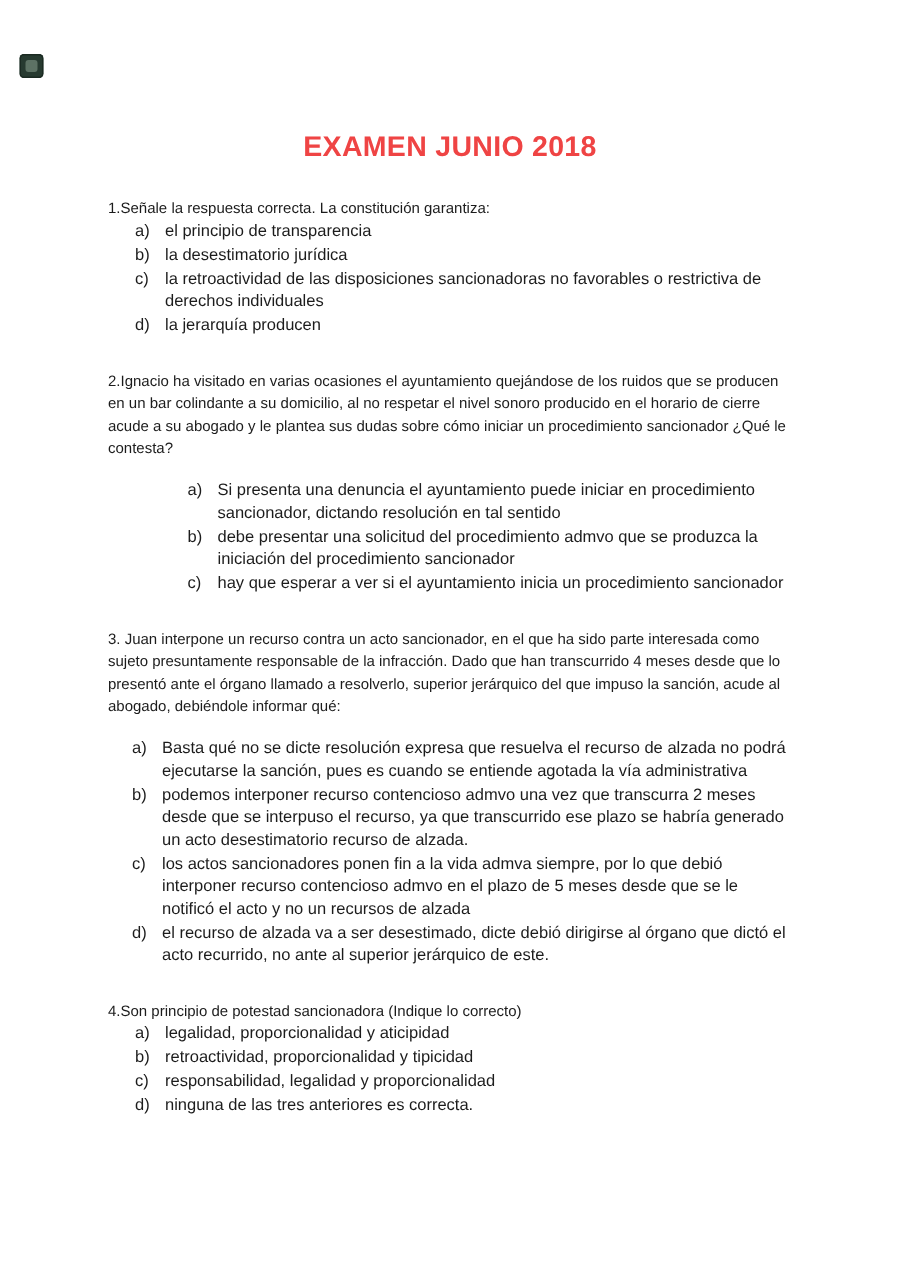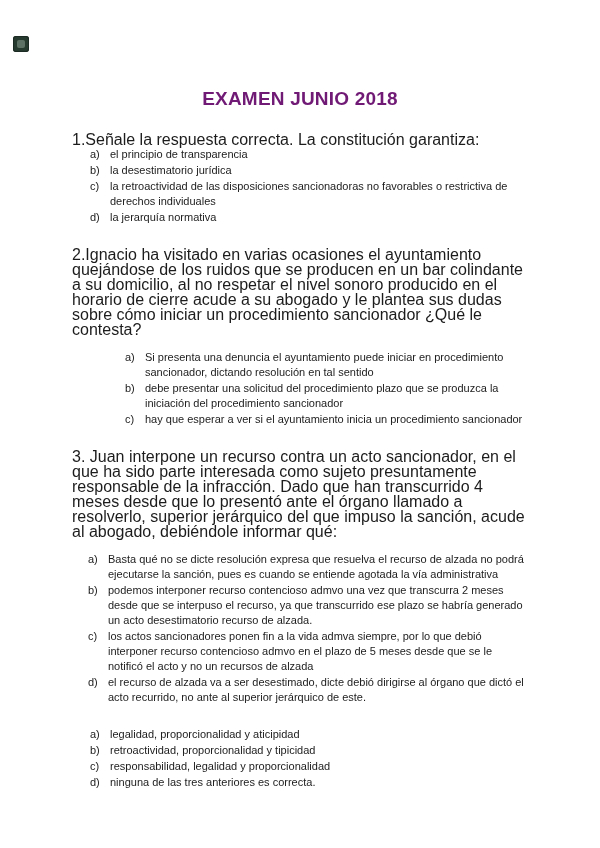--- a/index.html
+++ b/index.html
@@ -36,25 +36,25 @@
   }
   .content {
     padding: 88px 72px 0 72px;
   }
   .title {
     text-align: center;
     font-size: 19px;
     font-weight: bold;
     letter-spacing: 0.2px;
     margin-bottom: 22px;
-    color: #701a75;
+    color: #ef4444;
   }
   .question { margin-bottom: 22px; }
   .q-text {
-    font-size: 16px;
+    font-size: 10px;
     line-height: 15px;
   }
   .options { margin-top: 0; }
   .options.gap-above { margin-top: 13px; }
   .opt {
     display: flex;
     font-size: 11px;
     line-height: 15px;
     margin-bottom: 1px;
   }
@@ -91,35 +91,35 @@
         <div class="opt">
           <span class="opt-label">b)</span>
           <span class="opt-text">la desestimatorio jurídica</span>
         </div>
         <div class="opt">
           <span class="opt-label">c)</span>
           <span class="opt-text">la retroactividad de las disposiciones sancionadoras no favorables o restrictiva de derechos individuales</span>
         </div>
         <div class="opt">
           <span class="opt-label">d)</span>
-          <span class="opt-text">la jerarquía normativa</span>
+          <span class="opt-text">la jerarquía producen</span>
         </div>
       </div>
     </div>
 
     <div class="question">
       <p class="q-text">2.Ignacio ha visitado en varias ocasiones el ayuntamiento quejándose de los ruidos que se producen en un bar colindante a su domicilio, al no respetar el nivel sonoro producido en el horario de cierre acude a su abogado y le plantea sus dudas sobre cómo iniciar un procedimiento sancionador ¿Qué le contesta?</p>
       <div class="options indent-lg gap-above">
         <div class="opt">
           <span class="opt-label">a)</span>
           <span class="opt-text">Si presenta una denuncia el ayuntamiento puede iniciar en procedimiento sancionador, dictando resolución en tal sentido</span>
         </div>
         <div class="opt">
           <span class="opt-label">b)</span>
-          <span class="opt-text">debe presentar una solicitud del procedimiento plazo que se produzca la iniciación del procedimiento sancionador</span>
+          <span class="opt-text">debe presentar una solicitud del procedimiento admvo que se produzca la iniciación del procedimiento sancionador</span>
         </div>
         <div class="opt">
           <span class="opt-label">c)</span>
           <span class="opt-text">hay que esperar a ver si el ayuntamiento inicia un procedimiento sancionador</span>
         </div>
       </div>
     </div>
 
     <div class="question">
       <p class="q-text">3. Juan interpone un recurso contra un acto sancionador, en el que ha sido parte interesada como sujeto presuntamente responsable de la infracción. Dado que han transcurrido 4 meses desde que lo presentó ante el órgano llamado a resolverlo, superior jerárquico del que impuso la sanción, acude al abogado, debiéndole informar qué:</p>
@@ -137,20 +137,21 @@
           <span class="opt-text">los actos sancionadores ponen fin a la vida admva siempre, por lo que debió interponer recurso contencioso admvo en el plazo de 5 meses desde que se le notificó el acto y no un recursos de alzada</span>
         </div>
         <div class="opt">
           <span class="opt-label">d)</span>
           <span class="opt-text">el recurso de alzada va a ser desestimado, dicte debió dirigirse al órgano que dictó el acto recurrido, no ante al superior jerárquico de este.</span>
         </div>
       </div>
     </div>
 
     <div class="question">
+      <p class="q-text">4.Son principio de potestad sancionadora (Indique lo correcto)</p>
       <div class="options indent-sm">
         <div class="opt">
           <span class="opt-label">a)</span>
           <span class="opt-text">legalidad, proporcionalidad y aticipidad</span>
         </div>
         <div class="opt">
           <span class="opt-label">b)</span>
           <span class="opt-text">retroactividad, proporcionalidad y tipicidad</span>
         </div>
         <div class="opt">

